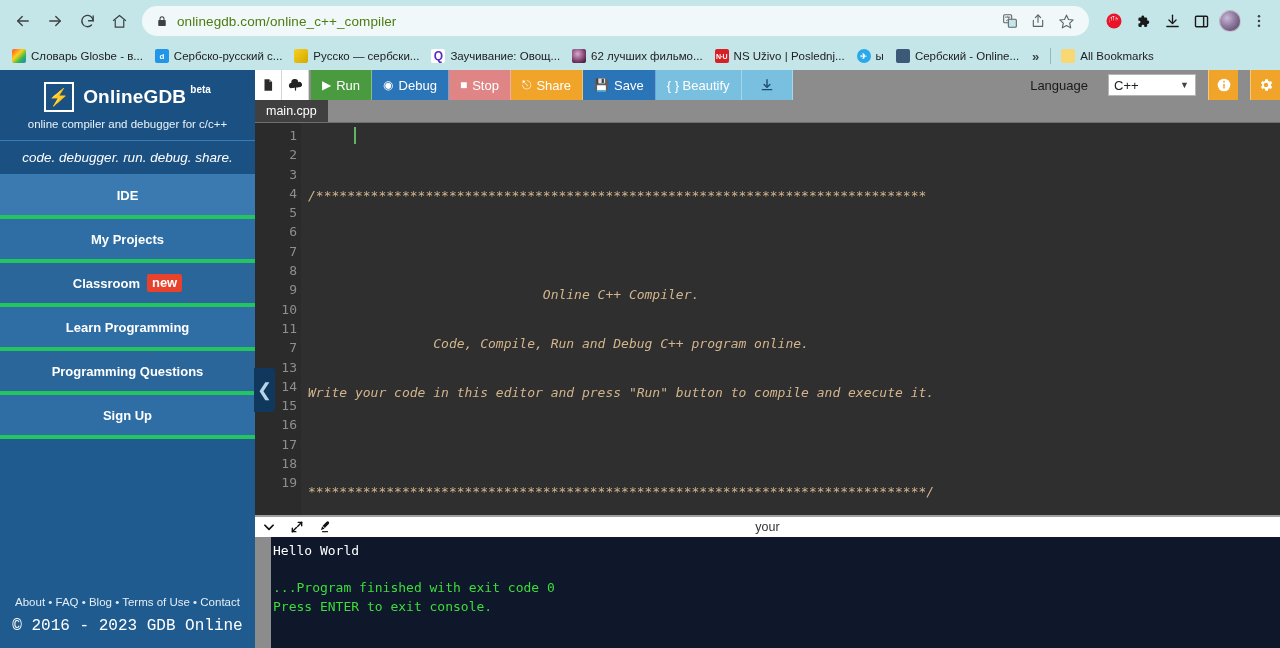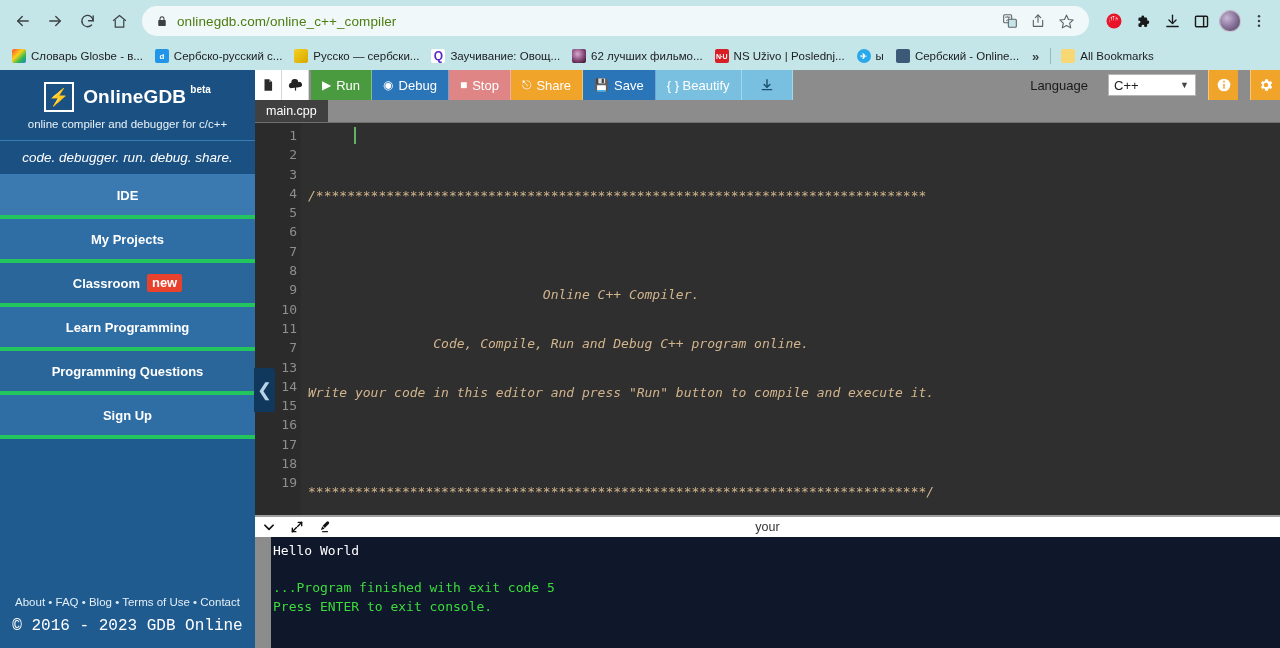--- a/index.html
+++ b/index.html
@@ -704,18 +704,18 @@
             <path d="M14.8 3.2 8 10l3.6 3.6 6.8-6.8a2.5 2.5 0 0 0-3.6-3.6z"></path>
             <path d="M7.2 10.8 5 17l6.2-2.2z"></path>
           </svg>
       </span>
       <span id="console-title">your</span>
     </div>
 
     <div id="console-body">
       <div class="con-line con-out">Hello World</div>
       <div class="con-line con-out"></div>
-      <div class="con-line con-msg">...Program finished with exit code 5</div>
+      <div class="con-line con-msg">...Program finished with exit code 0</div>
       <div class="con-line con-msg">Press ENTER to exit console.</div>
     </div>
 
   </div>
 </div>
 
 </body></html>

